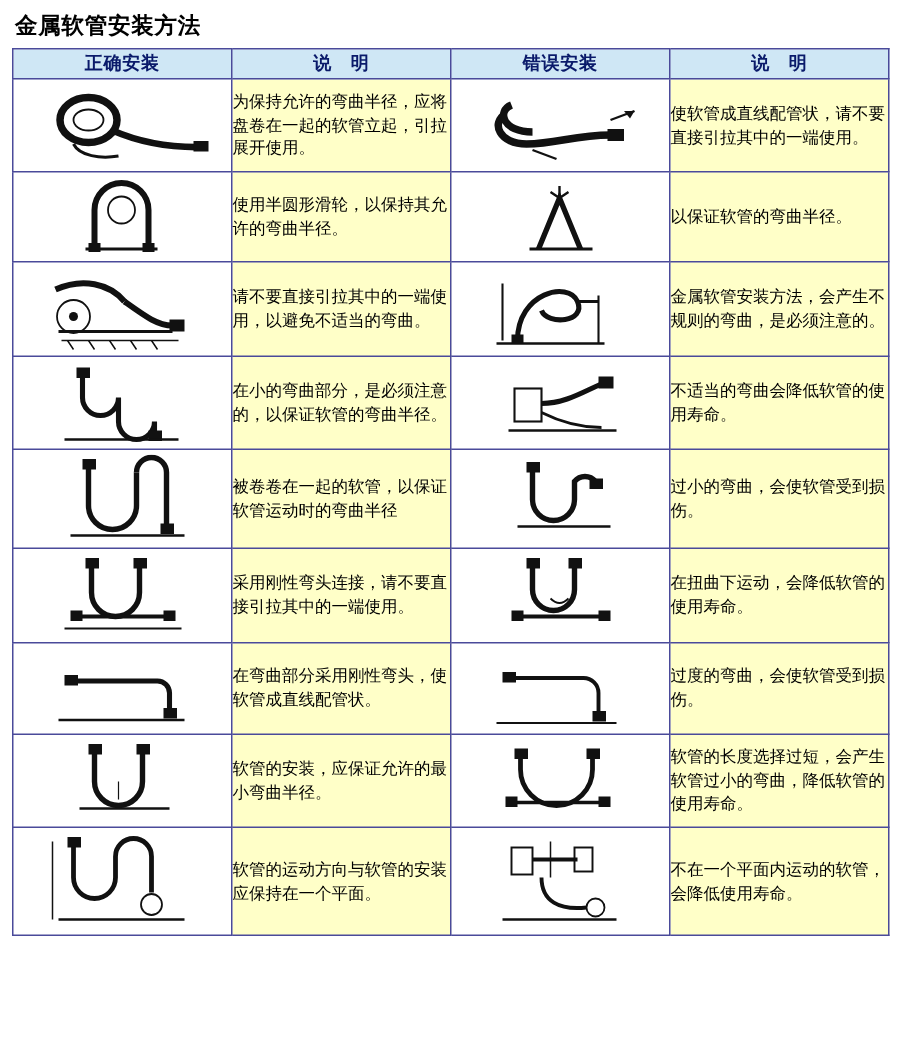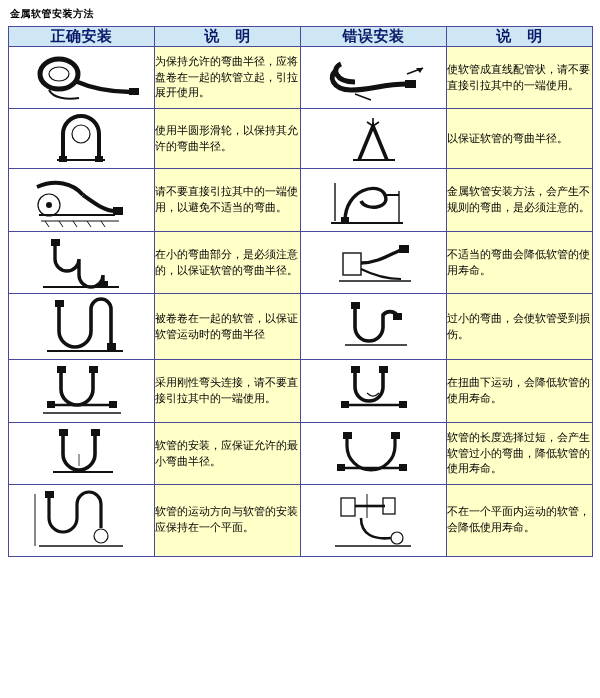--- a/index.html
+++ b/index.html
@@ -11,42 +11,42 @@
     font-family: "DejaVu Sans", "Liberation Sans", sans-serif;
   }
   #page {
     width: 600px;
     min-height: 698px;
     position: relative;
     background: #ffffff;
     padding: 6px 8px 4px 8px;
   }
   #title {
-    font-size: 10px;
+    font-size: 15px;
     font-weight: bold;
     color: #000000;
     letter-spacing: 0.5px;
     margin: 2px 0 6px 2px;
     line-height: 1.2;
   }
   table.tbl {
     border-collapse: collapse;
     width: 584px;
     table-layout: fixed;
     border: 1px solid #3a3a8c;
   }
   table.tbl td, table.tbl th {
     border: 1px solid #4a4a9a;
     padding: 0;
     vertical-align: middle;
   }
   thead th {
     background: #cfe7f5;
     color: #0a1a6a;
-    font-size: 15px;
+    font-size: 12px;
     font-weight: bold;
     height: 20px;
     text-align: center;
     letter-spacing: 0.5px;
   }
   col.c-img { width: 146px; }
   col.c-txt { width: 146px; }
   td.img-cell {
     background: #ffffff;
     text-align: center;
@@ -64,21 +64,21 @@
   .sketch { display: block; margin: 0 auto; }
   
   tr.r0 td { height: 62px; }
   tr.r1 td { height: 60px; }
   tr.r2 td { height: 63px; }
   tr.r3 td { height: 62px; }
   tr.r4 td { height: 66px; }
   tr.r5 td { height: 63px; }
   tr.r6 td { height: 61px; }
   tr.r7 td { height: 62px; }
-  tr.r8 td { height: 72px; font-family: Liberation Mono, monospace; }
+  tr.r8 td { height: 72px; }
 </style>
 </head>
 <body>
 
 <div id="page">
 
   <div id="title">金属软管安装方法</div>
 
   <table class="tbl">
     <colgroup>
@@ -258,20 +258,44 @@
               <line x1="32" y1="42" x2="94" y2="42" stroke-width="2.6"></line>
               <rect x="30" y="38" width="8" height="7" fill="#111" stroke="none"></rect>
               <rect x="88" y="38" width="8" height="7" fill="#111" stroke="none"></rect>
               <path d="M56 30 C60 34 64 34 68 30" stroke-width="1.2"></path>
             </g>
           </svg>
         </td>
         <td class="txt-cell">在扭曲下运动，会降低软管的使用寿命。</td>
       </tr>
 
+      <tr class="r6">
+        <td class="img-cell">
+          <svg class="sketch" width="126" height="54" viewBox="0 0 126 54">
+            <g fill="none" stroke="#111" stroke-width="1.2">
+              <path d="M28 22 L86 22 A8 8 0 0 1 94 30 L94 42" stroke-width="3.4"></path>
+              <rect x="24" y="18" width="9" height="7" fill="#111" stroke="none"></rect>
+              <rect x="90" y="40" width="9" height="7" fill="#111" stroke="none"></rect>
+              <line x1="20" y1="48" x2="104" y2="48" stroke-width="1.6"></line>
+            </g>
+          </svg>
+        </td>
+        <td class="txt-cell">在弯曲部分采用刚性弯头，使软管成直线配管状。</td>
+        <td class="img-cell">
+          <svg class="sketch" width="126" height="54" viewBox="0 0 126 54">
+            <g fill="none" stroke="#111" stroke-width="1.2">
+              <path d="M28 20 L78 20 A10 10 0 0 1 88 30 L88 44" stroke-width="2.6"></path>
+              <rect x="24" y="16" width="9" height="7" fill="#111" stroke="none"></rect>
+              <rect x="84" y="42" width="9" height="7" fill="#111" stroke="none"></rect>
+              <line x1="20" y1="50" x2="100" y2="50" stroke-width="1.4"></line>
+            </g>
+          </svg>
+        </td>
+        <td class="txt-cell">过度的弯曲，会使软管受到损伤。</td>
+      </tr>
 
       <tr class="r7">
         <td class="img-cell">
           <svg class="sketch" width="126" height="56" viewBox="0 0 126 56">
             <g fill="none" stroke="#111" stroke-width="1.2">
               <path d="M44 6 L44 28 A16 16 0 0 0 76 28 L76 6" stroke-width="3.6"></path>
               <rect x="40" y="3" width="9" height="7" fill="#111" stroke="none"></rect>
               <rect x="72" y="3" width="9" height="7" fill="#111" stroke="none"></rect>
               <line x1="34" y1="46" x2="94" y2="46" stroke-width="1.8"></line>
               <line x1="60" y1="28" x2="60" y2="40" stroke-width="0.8"></line>

